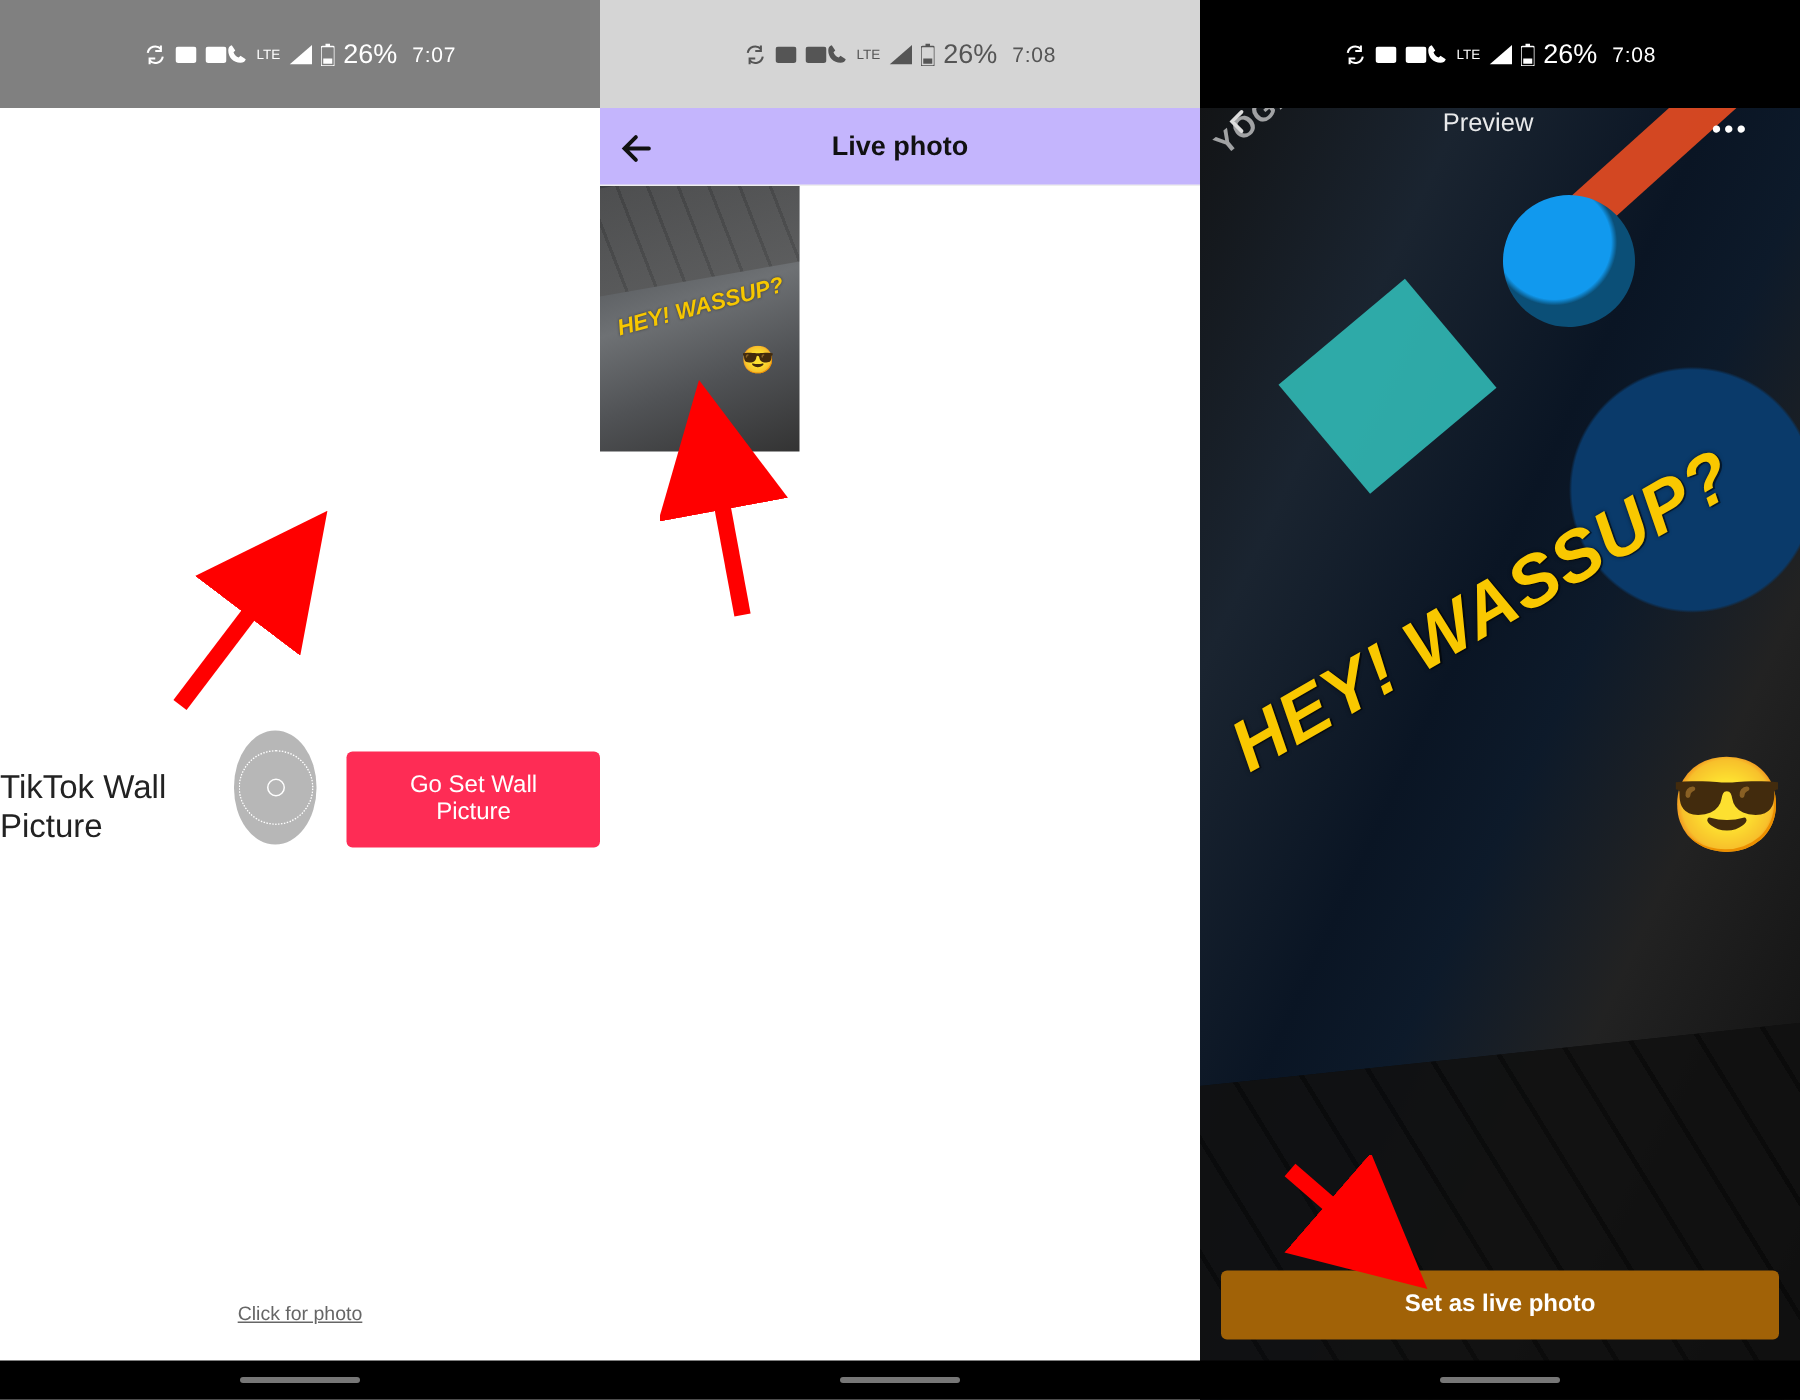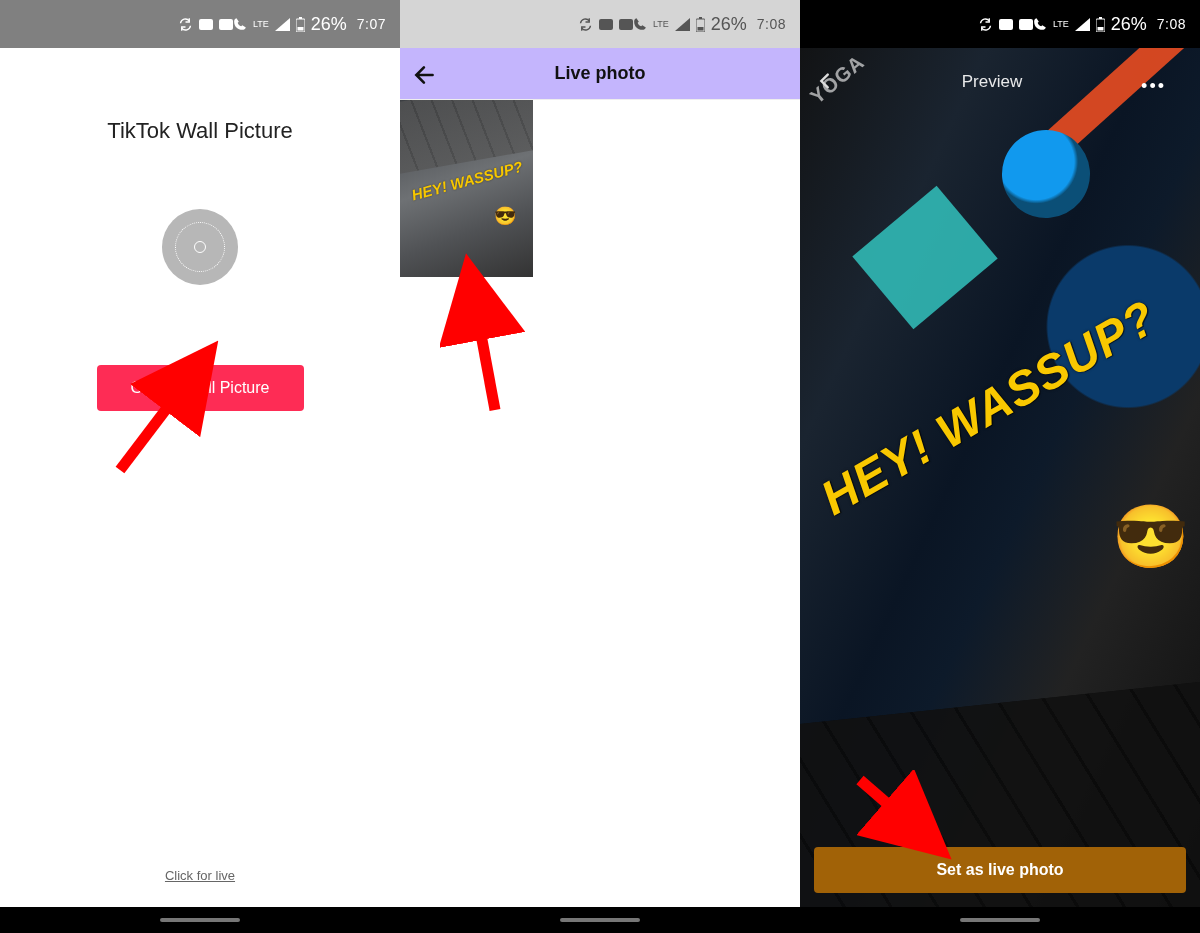--- a/index.html
+++ b/index.html
@@ -15,36 +15,36 @@
     width: 400px;
     height: 933px;
     position: relative;
     background: #fff;
     display: flex;
     flex-direction: column;
     overflow: hidden;
   }
   
   .status-bar {
-    height: 48px;
+    height: 72px;
     display:flex;
     align-items:center;
-    justify-content: flex-end;
+    justify-content: center;
     padding: 0 14px;
     font-size: 14px;
     font-weight: 500;
   }
   .status-left, .status-right { display:flex; align-items:center; gap:6px; }
   .status-left svg, .status-right svg { display:block; }
   .status-right .clk { margin-left:4px; font-size:14px; letter-spacing:0.5px;}
   .status-right .batt { font-size:18px; }
 
   
   .p1 .status-bar { background:#808080; color:#fff; }
-  .p1 .content { flex:1; display:flex; flex-direction:column; align-items:center; background:#fff;gap:20px; }
+  .p1 .content { flex:1; display:flex; flex-direction:row; align-items:center; background:#fff;gap:20px; }
   .p1 .title { font-size:22px; font-weight:500; color:#222; margin-top:70px; }
   .disc { width:76px; height:76px; border-radius:50%; background:#b7b7b7; margin-top:45px; display:flex; align-items:center; justify-content:center; position:relative;}
   .disc::before { content:""; width:48px; height:48px; border-radius:50%; border:1px dotted #fff; position:absolute;}
   .disc::after { content:""; width:10px; height:10px; border-radius:50%; border:1.5px solid #fff; position:absolute;}
   .go-btn {
     margin-top:60px;
     background:#fe2c55;
     color:#fff;
     border:none;
     border-radius:4px;
@@ -192,21 +192,21 @@
     </div>
   </div>
 
   <div class="content">
     <div class="title">TikTok Wall Picture</div>
     <div class="disc"></div>
     <button class="go-btn">Go Set Wall Picture</button>
   </div>
 
   <div class="help-area">
-    <a class="help-link" href="#">Click for live</a>
+    <a class="help-link" href="#">Click for photo</a>
   </div>
 
   <svg class="arrow" style="left:105px; top:330px;" width="130" height="150" viewBox="0 0 130 150">
     <defs>
         <marker id="ah1" markerWidth="8" markerHeight="8" refX="6" refY="4" orient="auto">
           <path d="M0 0L8 4L0 8Z" fill="#ff0000"></path>
         </marker>
       </defs>
     <line x1="15" y1="140" x2="100" y2="28" stroke="#ff0000" stroke-width="11" marker-end="url(#ah1)"></line>
   </svg>

